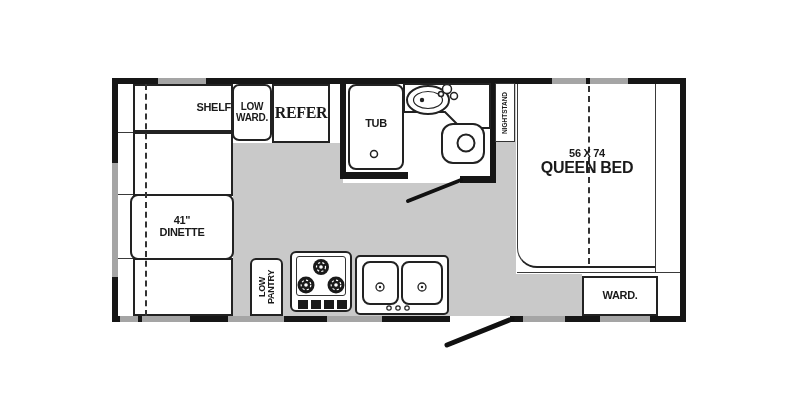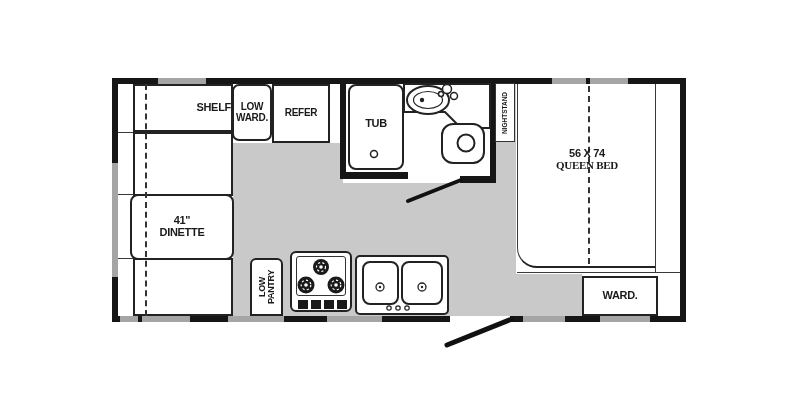--- a/index.html
+++ b/index.html
@@ -65,21 +65,21 @@
     <span class="lbl" style="font-size:11px;">41"</span>
     <span class="lbl" style="font-size:11px;">DINETTE</span>
   </div>
   <div class="dash" style="left:145px;top:84px;height:232px;"></div>
 
   <div class="box" style="left:232px;top:84px;width:40px;height:57px;border-radius:7px;">
     <span class="lbl" style="font-size:10px;">LOW</span>
     <span class="lbl" style="font-size:10px;">WARD.</span>
   </div>
   <div class="box" style="left:272px;top:84px;width:58px;height:59px;">
-    <span class="lbl" style="font-size:10px;">REFER</span>
+    <span class="lbl" style="font-size:16px;font-family:Liberation Serif, serif;">REFER</span>
   </div>
 
   <div class="wall" style="left:340px;top:84px;width:6px;height:95px;"></div>
   <div class="wall" style="left:340px;top:172px;width:68px;height:7px;"></div>
   <div class="wall" style="left:490px;top:84px;width:6px;height:99px;"></div>
   <div class="wall" style="left:460px;top:176px;width:36px;height:7px;"></div>
 
   <div class="box" style="left:348px;top:84px;width:56px;height:86px;border-radius:8px;align-items:center;justify-content:flex-start;">
     <span class="lbl" style="font-size:11px;margin-top:32px;">TUB</span>
   </div>
@@ -87,21 +87,21 @@
   <div class="thinbox" style="left:495px;top:83px;width:20px;height:59px;">
     <span class="lbl rot" style="font-size:6.5px;letter-spacing:0;">NIGHTSTAND</span>
   </div>
 
   <div class="abs" style="left:517px;top:84px;width:138px;height:182px;background:#fff;border-left:1.5px solid #3a3a3a;border-bottom:2px solid #222;border-radius:0 0 0 20px;"></div>
   <div class="hline" style="left:517px;top:272px;width:163px;"></div>
   <div class="vline" style="left:655px;top:84px;height:188px;"></div>
   <div class="dash" style="left:588px;top:86px;height:178px;"></div>
   <div class="abs" style="left:517px;top:148px;width:140px;text-align:center;">
     <div class="lbl" style="font-size:11px;">56 X 74</div>
-    <div class="lbl" style="font-size:11px;font-family:Liberation Serif, serif;">QUEEN BED</div>
+    <div class="lbl" style="font-size:16px;">QUEEN BED</div>
   </div>
 
   <div class="box" style="left:582px;top:276px;width:76px;height:40px;">
     <span class="lbl" style="font-size:11px;">WARD.</span>
   </div>
 
   <div class="box" style="left:250px;top:258px;width:33px;height:58px;border-radius:6px 6px 0 0;">
     <span class="rot" style="text-align:center;">
       <span class="lbl" style="display:block;font-size:9px;">LOW</span>
       <span class="lbl" style="display:block;font-size:9px;">PANTRY</span>

